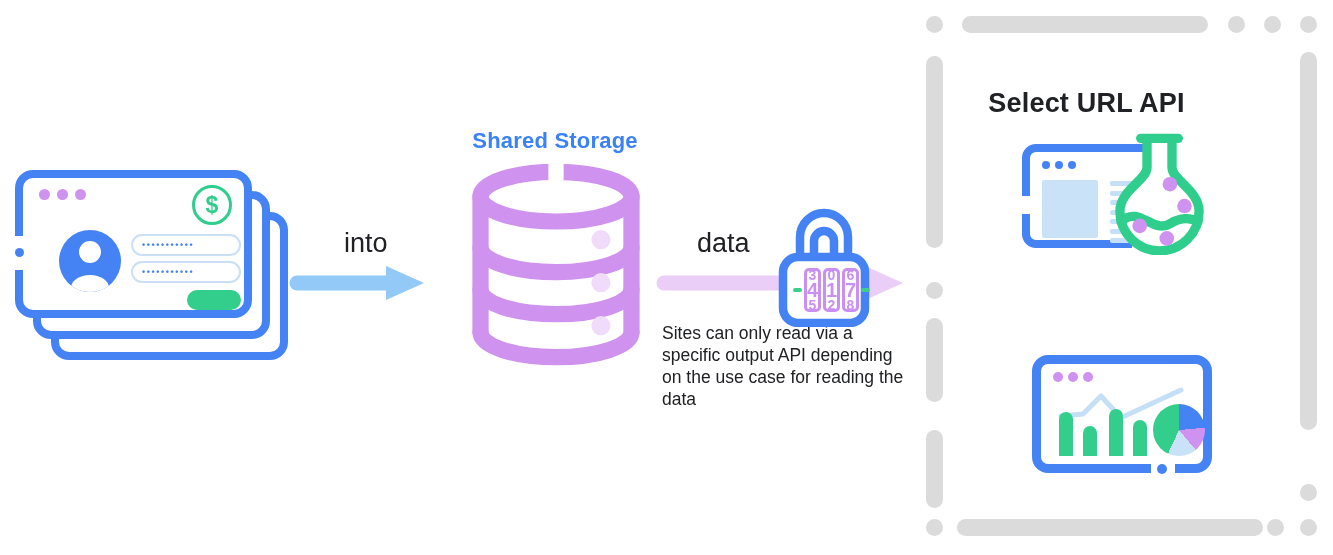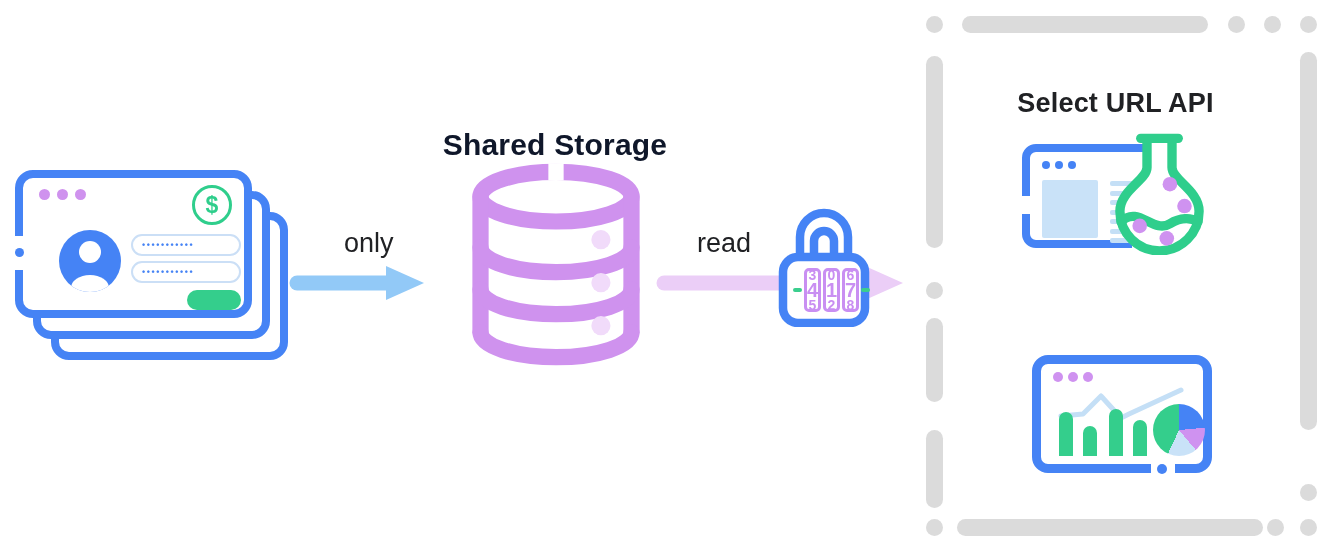--- a/index.html
+++ b/index.html
@@ -3,21 +3,21 @@
 <meta charset="utf-8">
 <style>
   html,body{margin:0;padding:0;background:#ffffff;}
   body{font-family:"Liberation Sans", sans-serif;color:#202124;}
   .stage{position:relative;width:1333px;height:555px;background:#fff;overflow:hidden;}
   .abs{position:absolute;}
 
   
   .flow-label{font-size:27px;color:#202124;}
   .annotation{font-size:17.5px;line-height:22px;color:#202124;}
-  .section-title{font-size:30px;font-weight:bold;color:#0f172a;letter-spacing:.2px;}
+  .section-title{font-size:22px;font-weight:bold;color:#3b82f6;letter-spacing:.2px;}
   .api-title{font-size:27px;font-weight:bold;color:#202124;text-align:center;letter-spacing:.2px;}
 
   
   .win{position:absolute;background:#fff;border:8px solid #4583F5;border-radius:18px;box-sizing:border-box;}
   .dot{border-radius:50%;position:absolute;}
   .traffic{display:flex;gap:7px;position:absolute;}
   .traffic i{width:11px;height:11px;border-radius:50%;display:block;}
   .pill-field{position:absolute;border:2px solid #CBDFF6;border-radius:12px;background:#fff;
               display:flex;align-items:center;padding-left:9px;box-sizing:border-box;}
   .pill-field span{font-size:9px;letter-spacing:1.6px;color:#4583F5;font-weight:bold;line-height:1;}
@@ -75,21 +75,21 @@
     </div>
     <div class="pill-field" style="left:108px;top:83px;width:110px;height:22px;">
       <span>•••••••••••</span>
     </div>
     <div class="abs" style="left:164px;top:112px;width:54px;height:20px;background:#34CE8C;border-radius:10px;"></div>
 
     <div class="notch-v" style="left:-8px;top:58px;width:8px;height:34px;"></div>
     <div class="dot" style="left:-8.5px;top:70px;width:9px;height:9px;background:#4583F5;"></div>
   </div>
 
-  <div class="abs flow-label" style="left:344px;top:228px;">only</div>
+  <div class="abs flow-label" style="left:344px;top:228px;">into</div>
   <svg class="abs arrow-svg" style="left:288px;top:263px;" width="140" height="40" viewBox="0 0 140 40">
     <line x1="9" y1="20" x2="102" y2="20" stroke="#92C9F7" stroke-width="15" stroke-linecap="round"></line>
     <polygon points="98,3 136,20 98,37" fill="#92C9F7"></polygon>
   </svg>
 
   <div class="abs section-title" style="left:400px;top:128px;width:310px;text-align:center;">Shared Storage</div>
   <svg class="abs" style="left:470px;top:163px;" width="172" height="203" viewBox="0 0 180 212">
     <g fill="none" stroke="#CF92EE" stroke-width="17" stroke-linecap="round">
       <ellipse cx="90" cy="35" rx="79" ry="26"></ellipse>
       <path d="M 11,35 V 177"></path>
@@ -97,25 +97,26 @@
       <path d="M 11,88 a 79,26 0 0 0 158,0"></path>
       <path d="M 11,132 a 79,26 0 0 0 158,0"></path>
       <path d="M 11,177 a 79,26 0 0 0 158,0"></path>
     </g>
     <rect x="82" y="0" width="16" height="18" fill="#ffffff"></rect>
     <circle cx="137" cy="80" r="10" fill="#F1DBFA"></circle>
     <circle cx="137" cy="125" r="10" fill="#F1DBFA"></circle>
     <circle cx="137" cy="170" r="10" fill="#F1DBFA"></circle>
   </svg>
 
-  <div class="abs flow-label" style="left:697px;top:228px;">read</div>
+  <div class="abs flow-label" style="left:697px;top:228px;">data</div>
   <svg class="abs arrow-svg" style="left:655px;top:263px;" width="252" height="40" viewBox="0 0 252 40">
     <line x1="9" y1="20" x2="214" y2="20" stroke="#EBCEF7" stroke-width="15" stroke-linecap="round"></line>
     <polygon points="210,3 248,20 210,37" fill="#EBCEF7"></polygon>
   </svg>
+  <div class="abs annotation" style="left:662px;top:322px;width:242px;">Sites can only read via a specific output API depending on the use case for reading the data</div>
 
   <div class="abs" style="left:778px;top:197px;width:92px;height:130px;">
     <svg width="92" height="130" viewBox="0 0 92 130">
       <g fill="none" stroke="#4583F5" stroke-width="8.5" stroke-linecap="round">
         <path d="M 22,66 V 40 A 24,24 0 0 1 70,40 V 66"></path>
         <path d="M 36,66 V 44 A 10,10 0 0 1 56,44 V 66"></path>
       </g>
       <rect x="5" y="60" width="82" height="66" rx="15" fill="#ffffff" stroke="#4583F5" stroke-width="8.5"></rect>
     </svg>
     <div class="dial-row" style="left:15px;top:71px;">
@@ -154,21 +155,21 @@
     <div class="g-h" style="left:957px;top:519px;width:306px;"></div>
     <div class="g-dot" style="left:1267px;top:519px;"></div>
     <div class="g-dot" style="left:1300px;top:519px;"></div>
 
     <div class="g-v" style="left:926px;top:56px;height:192px;"></div>
     <div class="g-dot" style="left:926px;top:282px;"></div>
     <div class="g-v" style="left:926px;top:318px;height:84px;"></div>
     <div class="g-v" style="left:926px;top:430px;height:78px;"></div>
   </div>
 
-  <div class="abs api-title" style="left:924px;top:88px;width:383px;">Select URL API</div>
+  <div class="abs api-title" style="left:895px;top:88px;width:383px;">Select URL API</div>
 
   <div class="abs" style="left:1022px;top:140px;width:210px;height:125px;">
     <div class="icon-win" style="left:0;top:4px;width:152px;height:104px;">
       <div class="traffic" style="left:12px;top:9px;gap:5px;">
         <i style="background:#4583F5;width:8px;height:8px;"></i>
           <i style="background:#4583F5;width:8px;height:8px;"></i>
           <i style="background:#4583F5;width:8px;height:8px;"></i>
       </div>
       <div class="abs" style="left:12px;top:28px;width:56px;height:58px;background:#C9E2F8;border-radius:2px;"></div>
 

